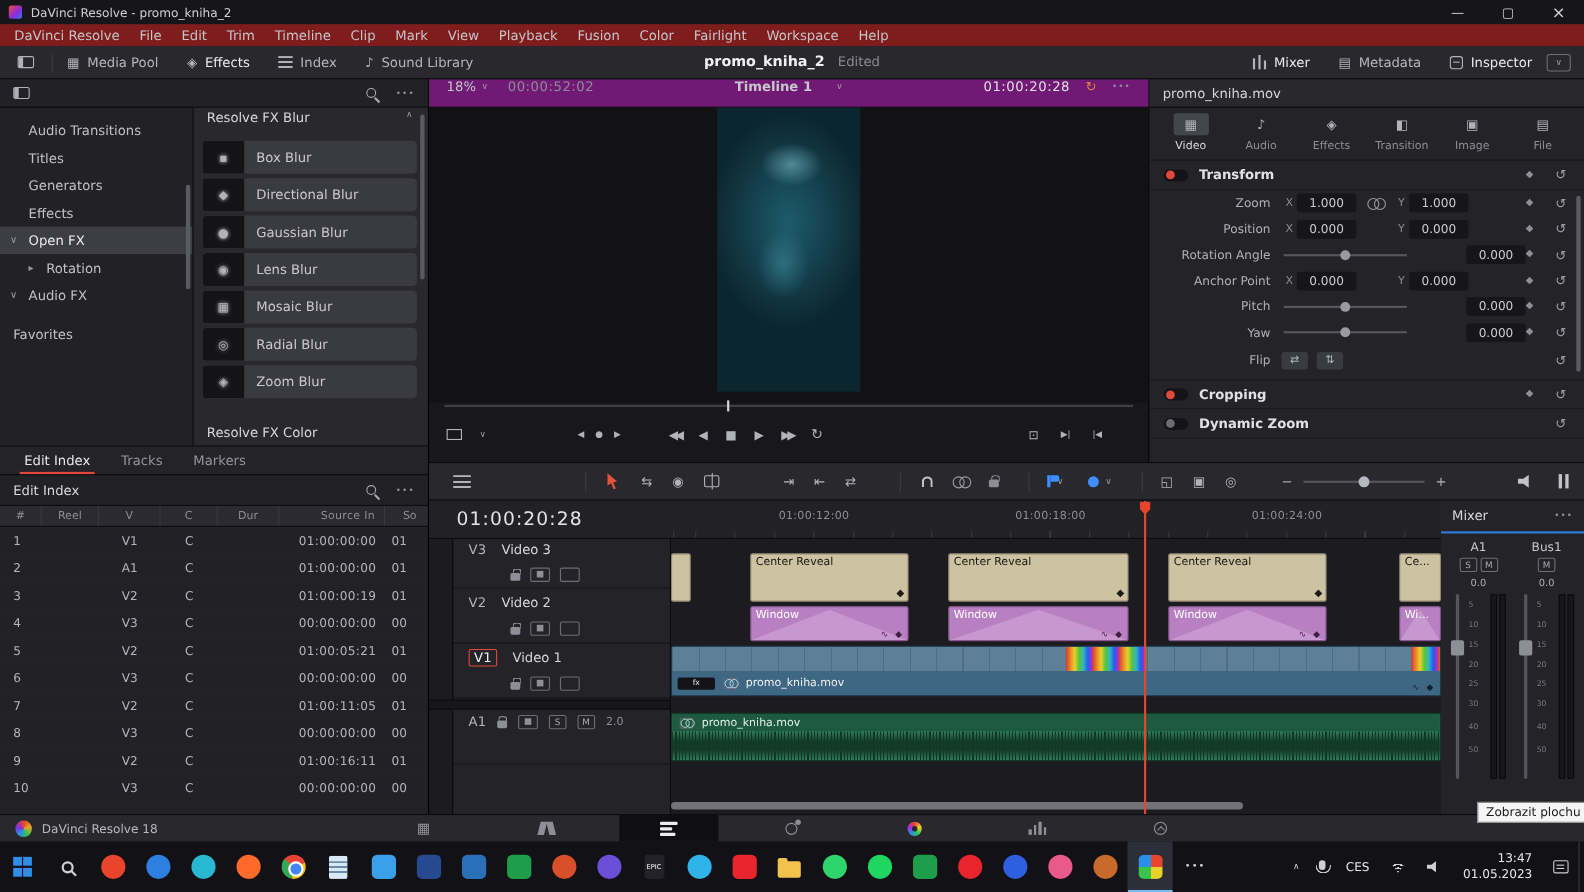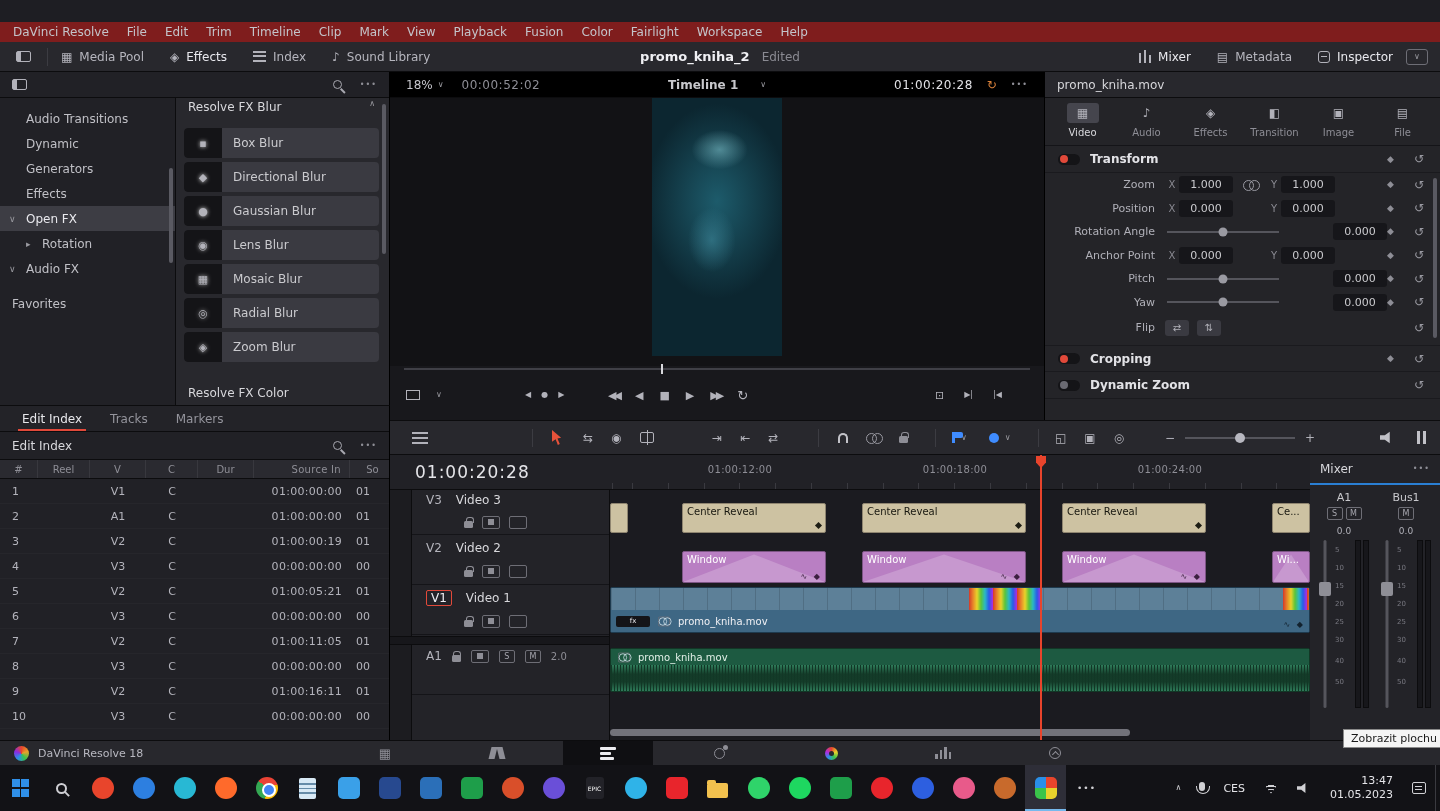--- a/index.html
+++ b/index.html
@@ -51,21 +51,21 @@
 .fx-side-item.fav{margin-top:10px;padding-left:12px}
 .sb-v{position:absolute;width:4px;border-radius:2px;background:#5a5a62}
 .fx-list{flex:1;background:#28282d;border-left:1px solid #0c0c0e;position:relative;padding:2px 10px 0 8px}
 .fx-cat{height:28px;display:flex;justify-content:space-between;color:#d8d8dc;font-size:12px;padding:0 4px;white-space:nowrap}
 .fx-item{height:30px;margin-bottom:4px;background:#3a3a41;border-radius:4px;display:flex;align-items:center;overflow:hidden}
 .fx-thumb{width:38px;height:100%;background:#141417;display:flex;align-items:center;justify-content:center;color:#c8c8ce;font-size:11px;text-shadow:0 0 4px rgba(255,255,255,.8)}
 .fx-label{padding-left:11px;color:#cacace;font-size:12px}
 
 
 .viewer{position:absolute;left:390px;top:72px;width:655px;height:348px;background:#18181c;border-right:1px solid #000}
-.viewer-top{height:26px;display:flex;align-items:center;padding:0 16px;background:#000000;border-bottom:1px solid #0c0c0e;position:relative}
+.viewer-top{height:26px;display:flex;align-items:flex-start;padding:0 16px;background:#701a75;border-bottom:1px solid #0c0c0e;position:relative}
 .vt-center{position:absolute;left:50%;transform:translateX(-50%);display:flex;align-items:center;gap:22px;color:#c8c8cc}
 .vt-right{margin-left:auto;display:flex;align-items:center;gap:14px}
 .tc{letter-spacing:.5px}
 .video-stage{position:absolute;left:0;top:26px;right:0;height:268px;background:#121215;display:flex;justify-content:center}
 .video-frame{width:130px;height:258px;margin-top:0px;background:
  radial-gradient(40px 28px at 52% 20%,rgba(130,200,210,.55),transparent 70%),
  radial-gradient(34px 46px at 46% 55%,rgba(70,150,170,.5),transparent 70%),
  radial-gradient(95px 130px at 50% 40%,#1d5b6b,#0c2630 75%),
  linear-gradient(#0a1e26,#07161c)}
 .scrub{position:absolute;left:14px;right:14px;top:296px;height:2px;background:#3f3f46}
@@ -159,21 +159,21 @@
 .trk-id{color:#b4b4bc;font-size:12px}
 .trk-id.dest{border:1px solid #e1493a;color:#f0f0f4;padding:0 4px;border-radius:2px}
 .trk-label{color:#d8d8dc;font-size:12px}
 .trk-ctrl{height:24px;display:flex;align-items:center;gap:9px;padding-left:52px}
 .tr-box{width:18px;height:13px;border:1px solid #6e6e76;border-radius:2px;display:inline-flex;align-items:center;justify-content:center}
 .tr-box i{width:6px;height:6px;background:#8e8e96;display:block}
 .sm{width:16px;height:13px;border:1px solid #6e6e76;border-radius:2px;font-size:8px;color:#a8a8b0;display:inline-flex;align-items:center;justify-content:center}
 .av-div{position:absolute;left:0;right:0;background:#17171b;border-top:1px solid #0c0c0e;border-bottom:1px solid #0c0c0e}
 .tl-clips{position:absolute;left:220px;top:35px;right:0;bottom:0}
 .clip{position:absolute;border-radius:2px;overflow:hidden}
-.clip.ttl{height:30px;background:#cdc2a2;border:1px solid #8f8570;color:#17170f}
+.clip.ttl{height:44px;background:#cdc2a2;border:1px solid #8f8570;color:#17170f}
 .clip .cname{position:absolute;left:4px;top:2px;font-size:10px;white-space:nowrap}
 .spark{position:absolute;right:4px;bottom:4px;width:5px;height:5px;background:#1d1d14;transform:rotate(45deg)}
 .clip.win{height:32px;background:#b97fc3;border:1px solid #7d5585;color:#fff}
 .clip.win::before{content:"";position:absolute;inset:0;background:rgba(255,255,255,.2);clip-path:polygon(0 100%,50% 8%,100% 100%)}
 .win-ics{position:absolute;right:3px;bottom:1px;color:#3c2040;font-size:8px;letter-spacing:2px}
 .clip.vid{height:46px;background:#3e6784;border:1px solid #1e3a4e}
 .vid-thumbs{position:absolute;left:0;right:0;top:0;height:24px;background:#5d8098;background-image:repeating-linear-gradient(90deg,rgba(0,0,0,.14) 0 1px,transparent 1px 24px)}
 .rainbow{position:absolute;top:0;height:24px;background:linear-gradient(90deg,#d43a2a,#e8842a,#e8d22a,#5ac43a,#2ab8c4,#2a5ae8,#b02ae0);background-size:24px 100%;display:block}
 .vid-name{position:absolute;left:0;right:0;bottom:0;height:22px;background:#3e6784;display:flex;align-items:center;gap:6px;padding-left:5px;color:#f0f0f4;font-size:10px}
 .fxbadge{width:34px;height:11px;background:#141418;border-radius:2px;color:#e8e8ec;font-size:7px;display:inline-flex;align-items:center;justify-content:center}
@@ -257,20 +257,29 @@
 .clock{display:flex;flex-direction:column;align-items:flex-end;line-height:1.25;font-size:11px;color:#e4e4e8;padding:0 10px}
 .ic-notif{width:14px;height:12px;border:1.5px solid #d0d0d4;border-radius:2px;position:relative;display:inline-block}
 .ic-notif::after{content:"";position:absolute;left:2px;top:2.5px;width:7px;height:1.5px;background:#d0d0d4;box-shadow:0 3px 0 #d0d0d4}
 .desk-sliver{width:5px;height:100%;border-left:1px solid #3a3a40}
 </style>
 </head>
 <body>
 
 <div class="app">
 
+  <div class="titlebar">
+    <span class="app-logo"></span>
+    <span class="tb-title">DaVinci Resolve - promo_kniha_2</span>
+    <div class="win-btns">
+      <span class="win-btn">—</span>
+      <span class="win-btn">▢</span>
+      <span class="win-btn" style="font-size:15px">×</span>
+    </div>
+  </div>
 
   <div class="menubar">
     <span class="menu-item">DaVinci Resolve</span>
     <span class="menu-item">File</span>
     <span class="menu-item">Edit</span>
     <span class="menu-item">Trim</span>
     <span class="menu-item">Timeline</span>
     <span class="menu-item">Clip</span>
     <span class="menu-item">Mark</span>
     <span class="menu-item">View</span>
@@ -337,21 +346,21 @@
         <i class="ic-search"></i>
         <span class="gi dim" style="font-size:8px;letter-spacing:1px">•••</span>
       </span>
     </div>
     <div class="fx-body">
       <div class="fx-sidebar">
         <div class="fx-side-item">
             <span>Audio Transitions</span>
           </div>
         <div class="fx-side-item">
-            <span>Dynamic</span>
+            <span>Titles</span>
           </div>
         <div class="fx-side-item">
             <span>Generators</span>
           </div>
         <div class="fx-side-item">
             <span>Effects</span>
           </div>
         <div class="fx-side-item sel">
             <i class="chev">∨</i>
             <span>Open FX</span>

